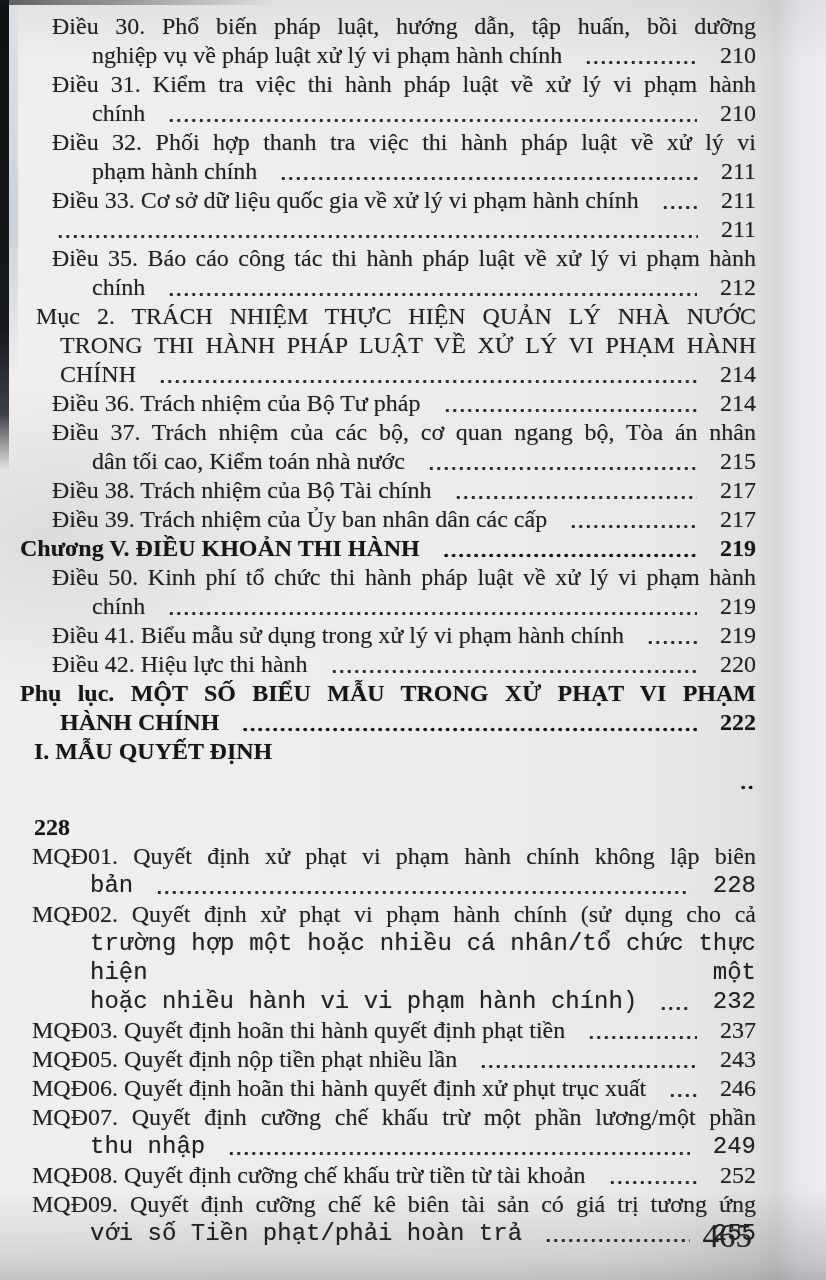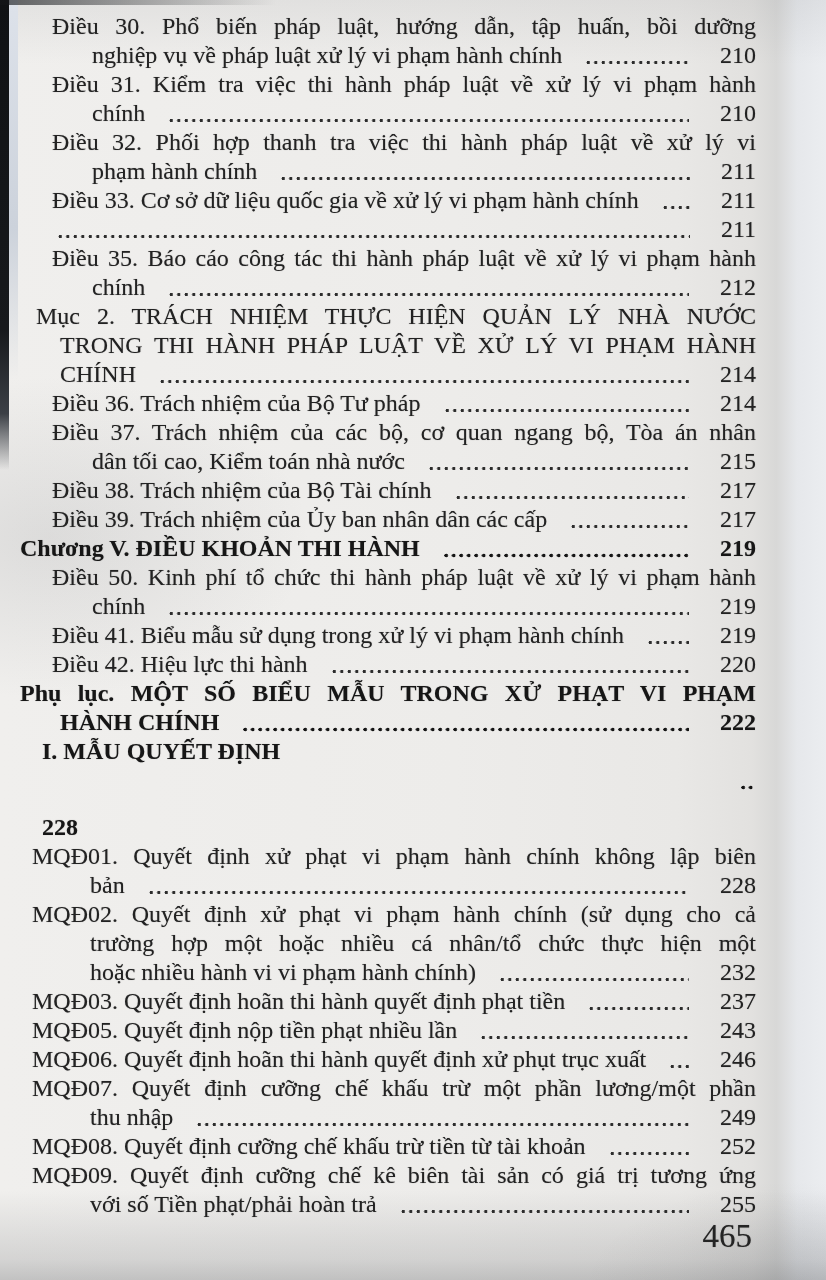--- a/index.html
+++ b/index.html
@@ -37,32 +37,32 @@
   }
   .entry{margin:0;}
   .line.full{display:block;text-align:justify;text-align-last:justify;}
   .line.last{display:flex;align-items:baseline;gap:18px;}
   .line.last .txt{flex:0 0 auto;white-space:pre;}
   .leader{
     flex:1 1 auto;align-self:flex-end;height:7px;margin:0 3px 4px 6px;min-width:12px;
     background-image:radial-gradient(circle at 2.2px 3.5px,#2c2c2c 1.45px,rgba(0,0,0,0) 1.9px);
     background-size:7.5px 7px;background-repeat:repeat-x;
   }
-  .pg{flex:0 0 auto;margin-left:10px;}
+  .pg{flex:0 0 auto;margin-left:2px;}
   
   .dieu   .line.first{padding-left:32px;}
   .dieu   .line.cont {padding-left:72px;}
   .muc    .line.first{padding-left:16px;}
   .muc    .line.cont {padding-left:40px;}
   .chuong .line.first{padding-left:0;}
   .phuluc .line.first{padding-left:0;}
   .phuluc .line.cont {padding-left:40px;}
   .roman  .line.first{padding-left:12px;flex-direction:column;}
   .mqd    .line.first{padding-left:12px;}
-  .mqd    .line.cont {padding-left:70px;}
+  .mqd    .line.cont {padding-left:70px;font-family:Liberation Mono, monospace;}
   .chuong,.phuluc,.roman{font-weight:700;color:#161616;}
   .chuong .leader,.phuluc .leader,.roman .leader{
     background-image:radial-gradient(circle at 2.2px 3.5px,#151515 1.7px,rgba(0,0,0,0) 2.1px);
   }
   .corner{
     position:absolute;right:74px;top:1222px;
     font-size:33px;line-height:29px;color:#242424;
     text-shadow:0 0 1px rgba(40,40,40,0.38);
   }
 </style>

